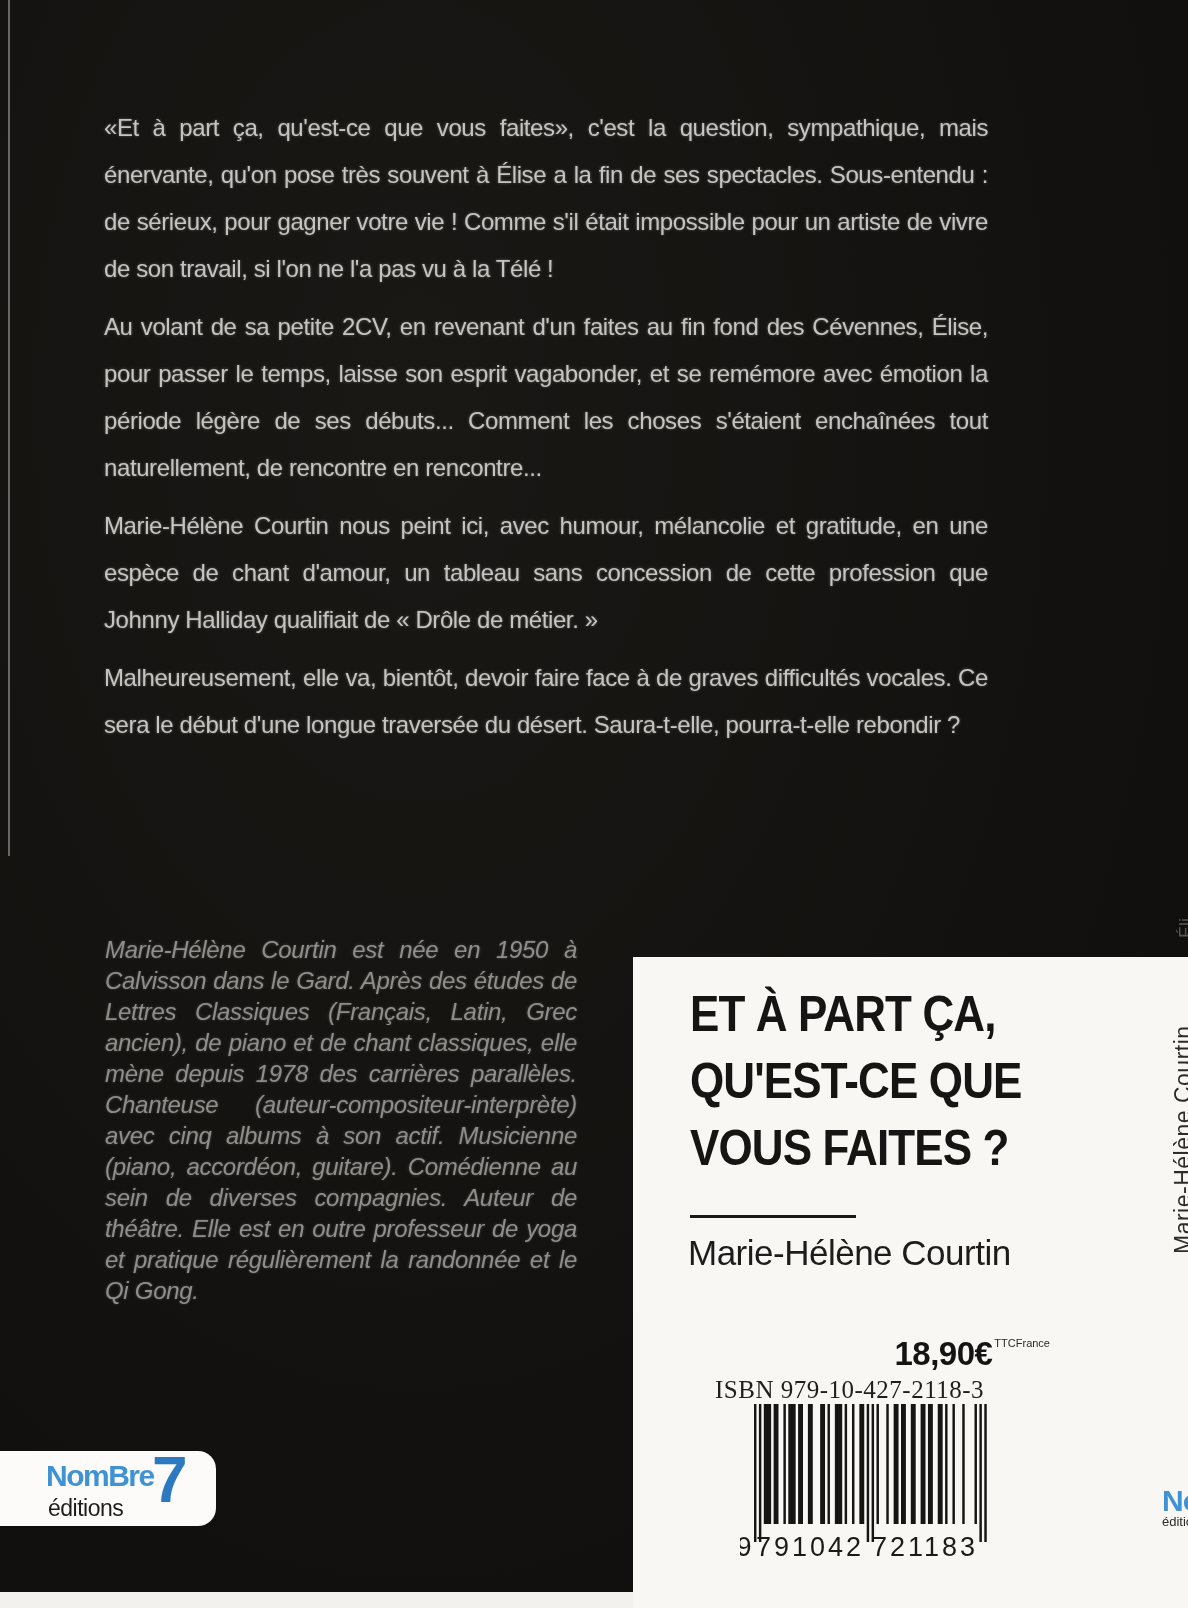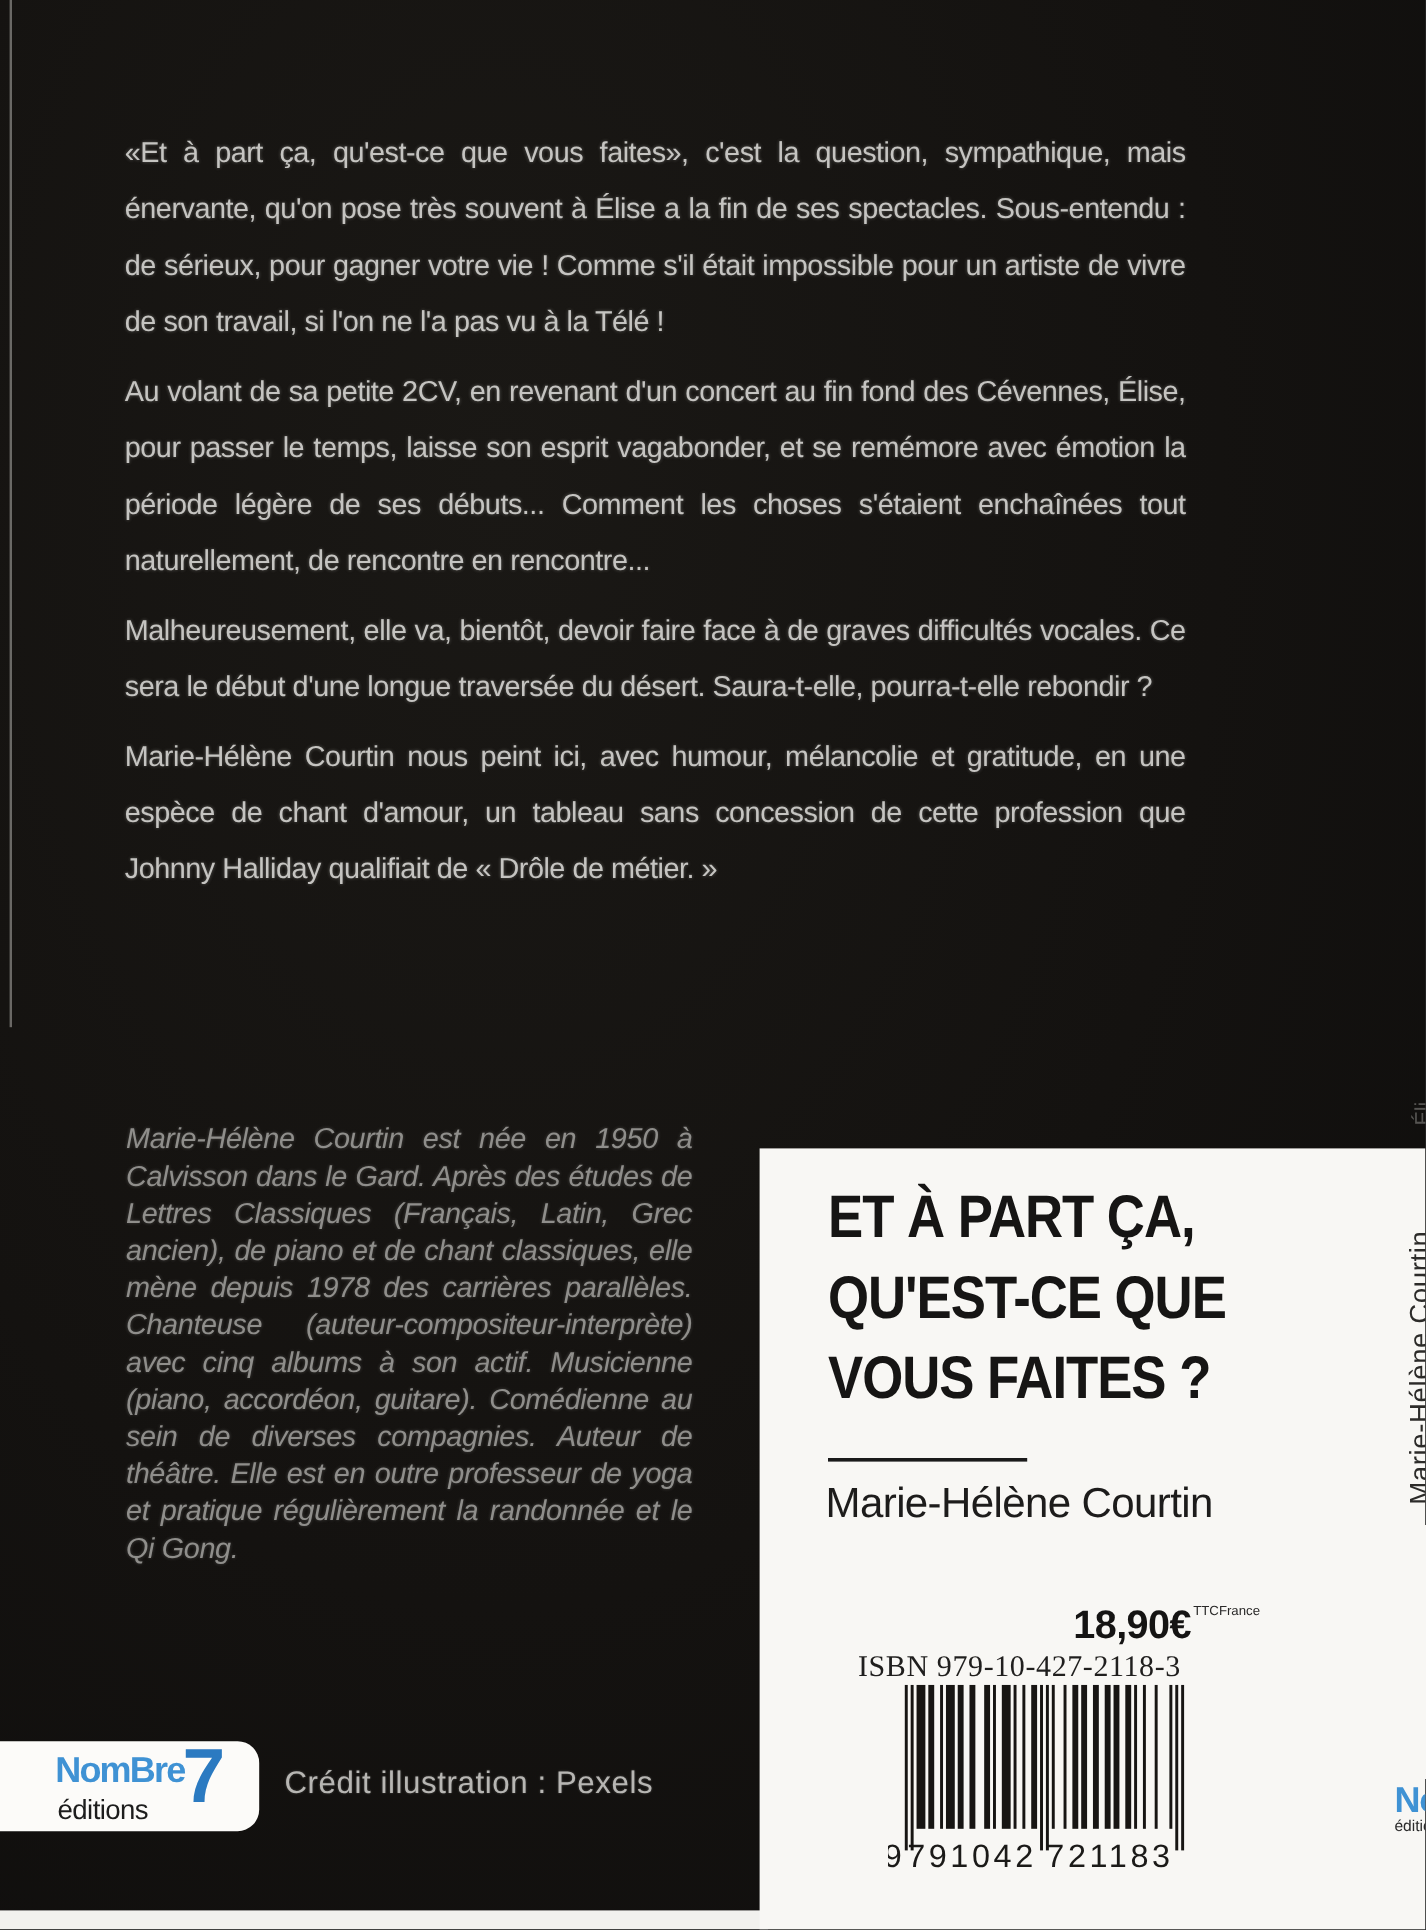--- a/index.html
+++ b/index.html
@@ -77,34 +77,33 @@
 </style>
 </head>
 <body>
 
 <div id="page">
 
   <div class="scratch"></div>
 
   <div class="synopsis">
     <p>«Et à part ça, qu'est-ce que vous faites», c'est la question, sympathique, mais énervante, qu'on pose très souvent à Élise a la fin de ses spectacles. Sous-entendu : de sérieux, pour gagner votre vie ! Comme s'il était impossible pour un artiste de vivre de son travail, si l'on ne l'a pas vu à la Télé !</p>
-    <p>Au volant de sa petite 2CV, en revenant d'un concert au fin fond des Cévennes, Élise, pour passer le temps, laisse son esprit vagabonder, et se remémore avec émotion la période légère de ses débuts... Comment les choses s'étaient enchaînées tout naturellement, de rencontre en rencontre...</p>
+    <p>Au volant de sa petite 2CV, en revenant d'un faites au fin fond des Cévennes, Élise, pour passer le temps, laisse son esprit vagabonder, et se remémore avec émotion la période légère de ses débuts... Comment les choses s'étaient enchaînées tout naturellement, de rencontre en rencontre...</p>
+    <p>Marie-Hélène Courtin nous peint ici, avec humour, mélancolie et gratitude, en une espèce de chant d'amour, un tableau sans concession de cette profession que Johnny Halliday qualifiait de « Drôle de métier. »</p>
     <p>Malheureusement, elle va, bientôt, devoir faire face à de graves difficultés vocales. Ce sera le début d'une longue traversée du désert. Saura-t-elle, pourra-t-elle rebondir ?</p>
-    <p>Marie-Hélène Courtin nous peint ici, avec humour, mélancolie et gratitude, en une espèce de chant d'amour, un tableau sans concession de cette profession que Johnny Halliday qualifiait de « Drôle de métier. »</p>
   </div>
 
   <div class="bio">Marie-Hélène Courtin est née en 1950 à Calvisson dans le Gard. Après des études de Lettres Classiques (Français, Latin, Grec ancien), de piano et de chant classiques, elle mène depuis 1978 des carrières parallèles. Chanteuse (auteur-compositeur-interprète) avec cinq albums à son actif. Musicienne (piano, accordéon, guitare). Comédienne au sein de diverses compagnies. Auteur de théâtre. Elle est en outre professeur de yoga et pratique régulièrement la randonnée et le Qi Gong.</div>
 
   <div class="pub-logo">
     <span class="pub-name">NomBre</span>
     <span class="pub-seven">7</span>
     <span class="pub-sub">éditions</span>
   </div>
 
-  <div class="credit">Crédit illustration : Pexels</div>
 
   <div class="bottom-strip"></div>
 
   <div class="panel">
     <div class="title">
       <div>ET À PART ÇA,</div>
       <div>QU'EST-CE QUE</div>
       <div>VOUS FAITES ?</div>
     </div>
     <div class="rule"></div>

